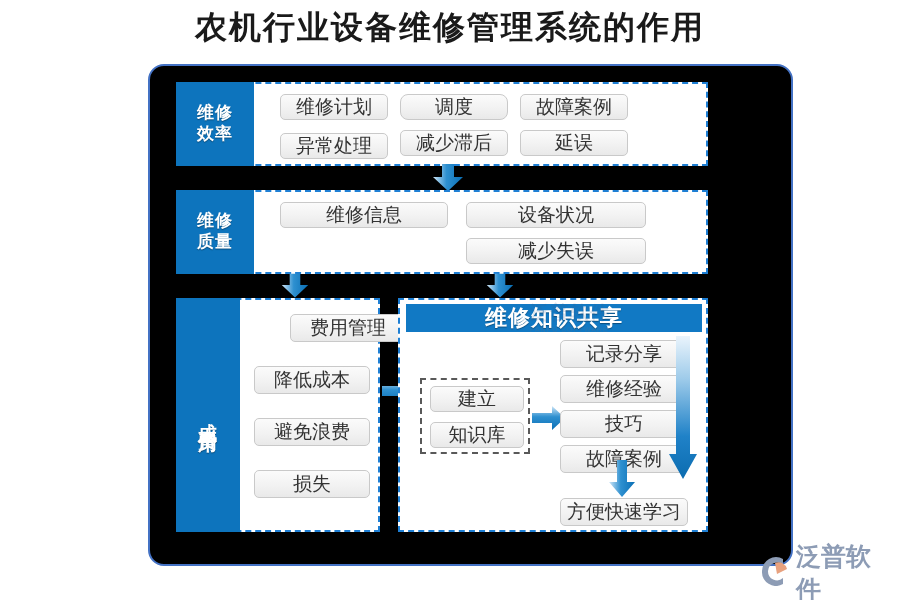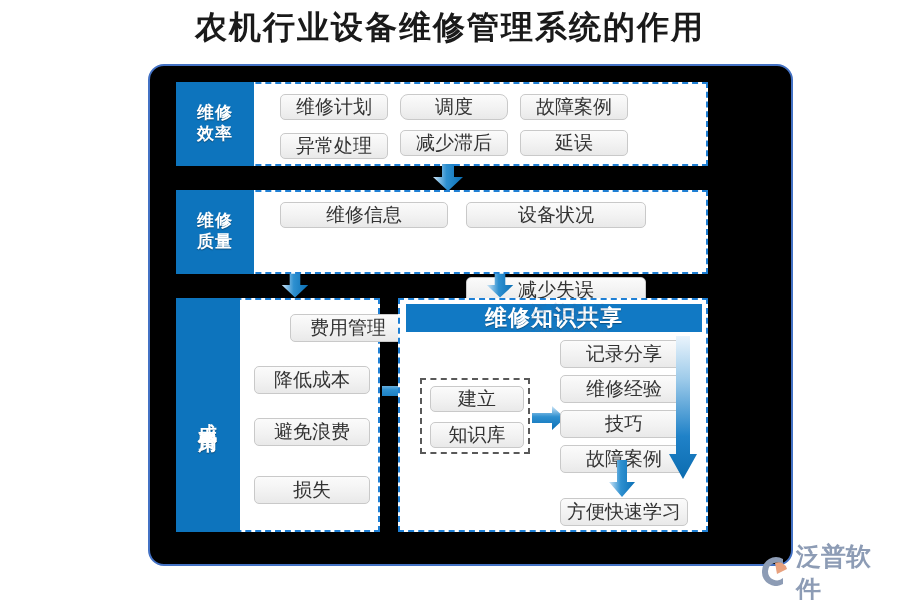--- a/index.html
+++ b/index.html
@@ -99,21 +99,21 @@
 
   <div class="dashed-section" style="left:26px;top:124px;width:532px;height:84px;">
     <div class="blue-label" style="left:-2px;top:-2px;width:78px;height:84px;">
       <span>
         <span>维修</span><br>
         <span>质量</span>
       </span>
     </div>
     <div class="chip" style="left:102px;top:10px;width:168px;height:26px;">维修信息</div>
     <div class="chip" style="left:288px;top:10px;width:180px;height:26px;">设备状况</div>
-    <div class="chip" style="left:288px;top:46px;width:180px;height:26px;margin-top:39px;">减少失误</div>
+    <div class="chip" style="left:288px;top:46px;width:180px;height:26px;">减少失误</div>
   </div>
 
   <div class="arrow" style="left:130px;top:206px;width:30px;height:28px;">
     <svg width="30" height="28" viewBox="0 0 34 28">
       <defs>
         <linearGradient id="gArrDown2" x1="0" y1="0" x2="1" y2="0">
           <stop offset="0%" stop-color="#cfe6f7"></stop>
             <stop offset="45%" stop-color="#2e90d0"></stop>
           <stop offset="100%" stop-color="#0a6fb5"></stop>
         </linearGradient>
@@ -133,21 +133,21 @@
       </defs>
       <polygon points="11,0 23,0 23,13 32,13 17,27 2,13 11,13" fill="url(#gArrDown3)"></polygon>
     </svg>
   </div>
 
   <div class="dashed-section" style="left:26px;top:232px;width:204px;height:234px;">
     <div class="blue-label vert" style="left:-2px;top:-2px;width:64px;height:234px;">成本费用</div>
     <div class="chip" style="left:76px;top:14px;width:116px;height:28px;margin-left:36px;">费用管理</div>
     <div class="chip" style="left:76px;top:66px;width:116px;height:28px;">降低成本</div>
     <div class="chip" style="left:76px;top:118px;width:116px;height:28px;">避免浪费</div>
-    <div class="chip" style="left:76px;top:176px;width:116px;height:28px;">损失</div>
+    <div class="chip" style="left:76px;top:170px;width:116px;height:28px;">损失</div>
   </div>
 
   <div class="arrow" style="left:232px;top:312px;width:30px;height:26px;">
     <svg width="30" height="26" viewBox="0 0 30 26">
       <defs>
         <linearGradient id="gArrRight1" x1="0" y1="0" x2="0" y2="1">
           <stop offset="0%" stop-color="#cfe6f7"></stop>
             <stop offset="45%" stop-color="#2e90d0"></stop>
           <stop offset="100%" stop-color="#0a6fb5"></stop>
         </linearGradient>

